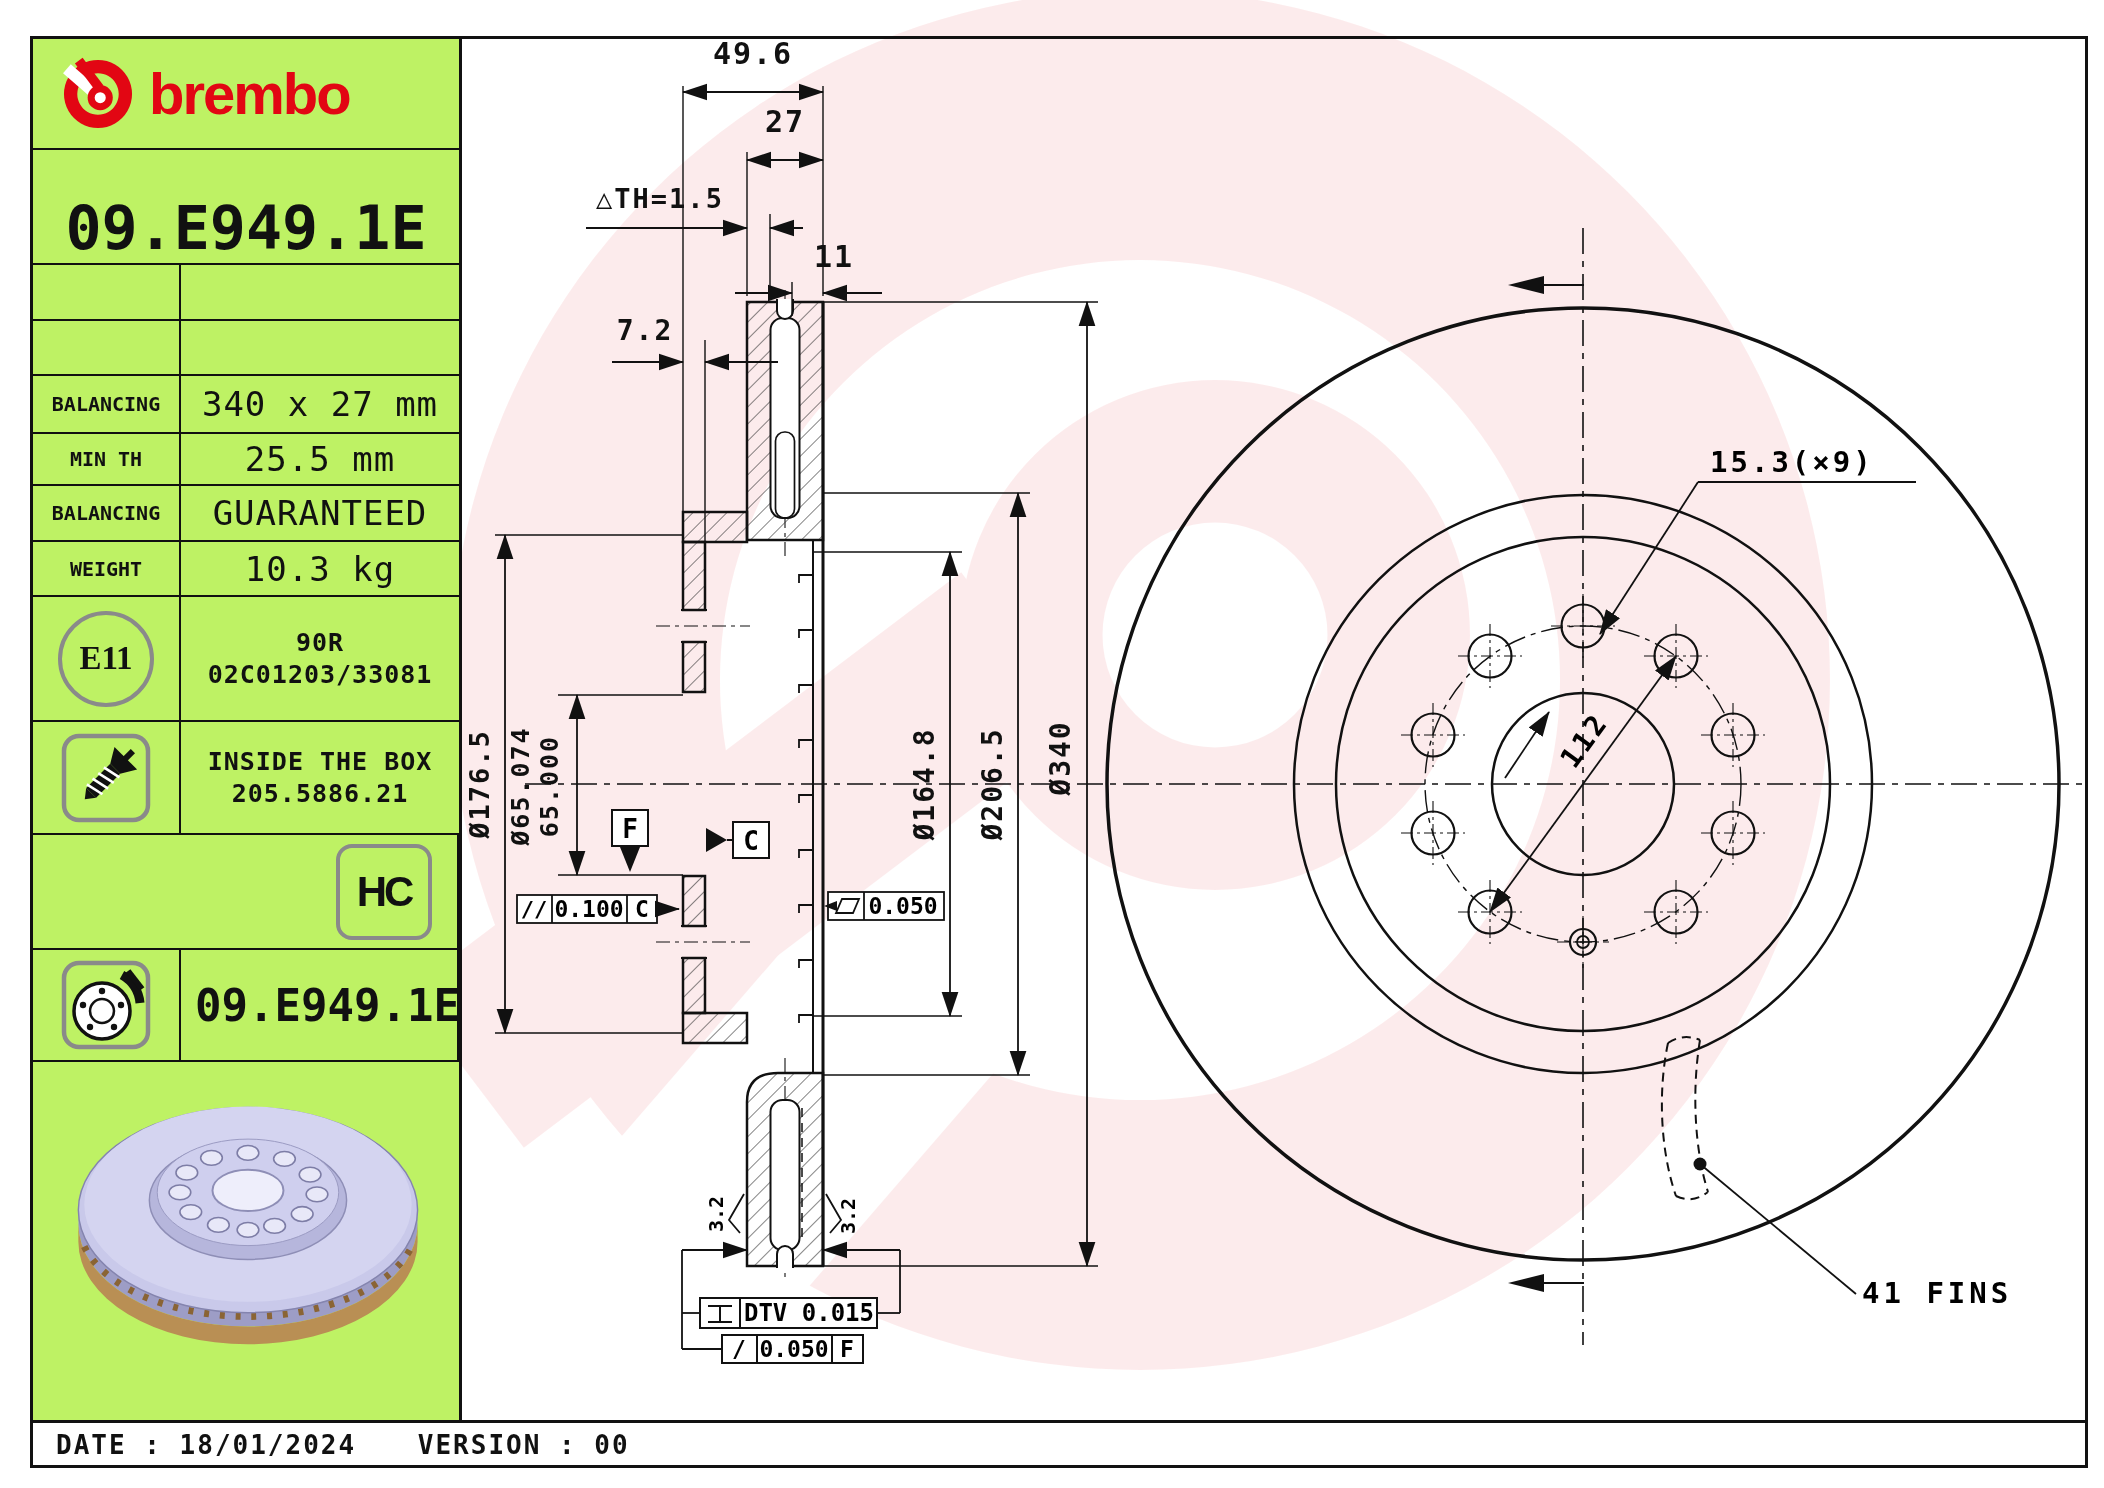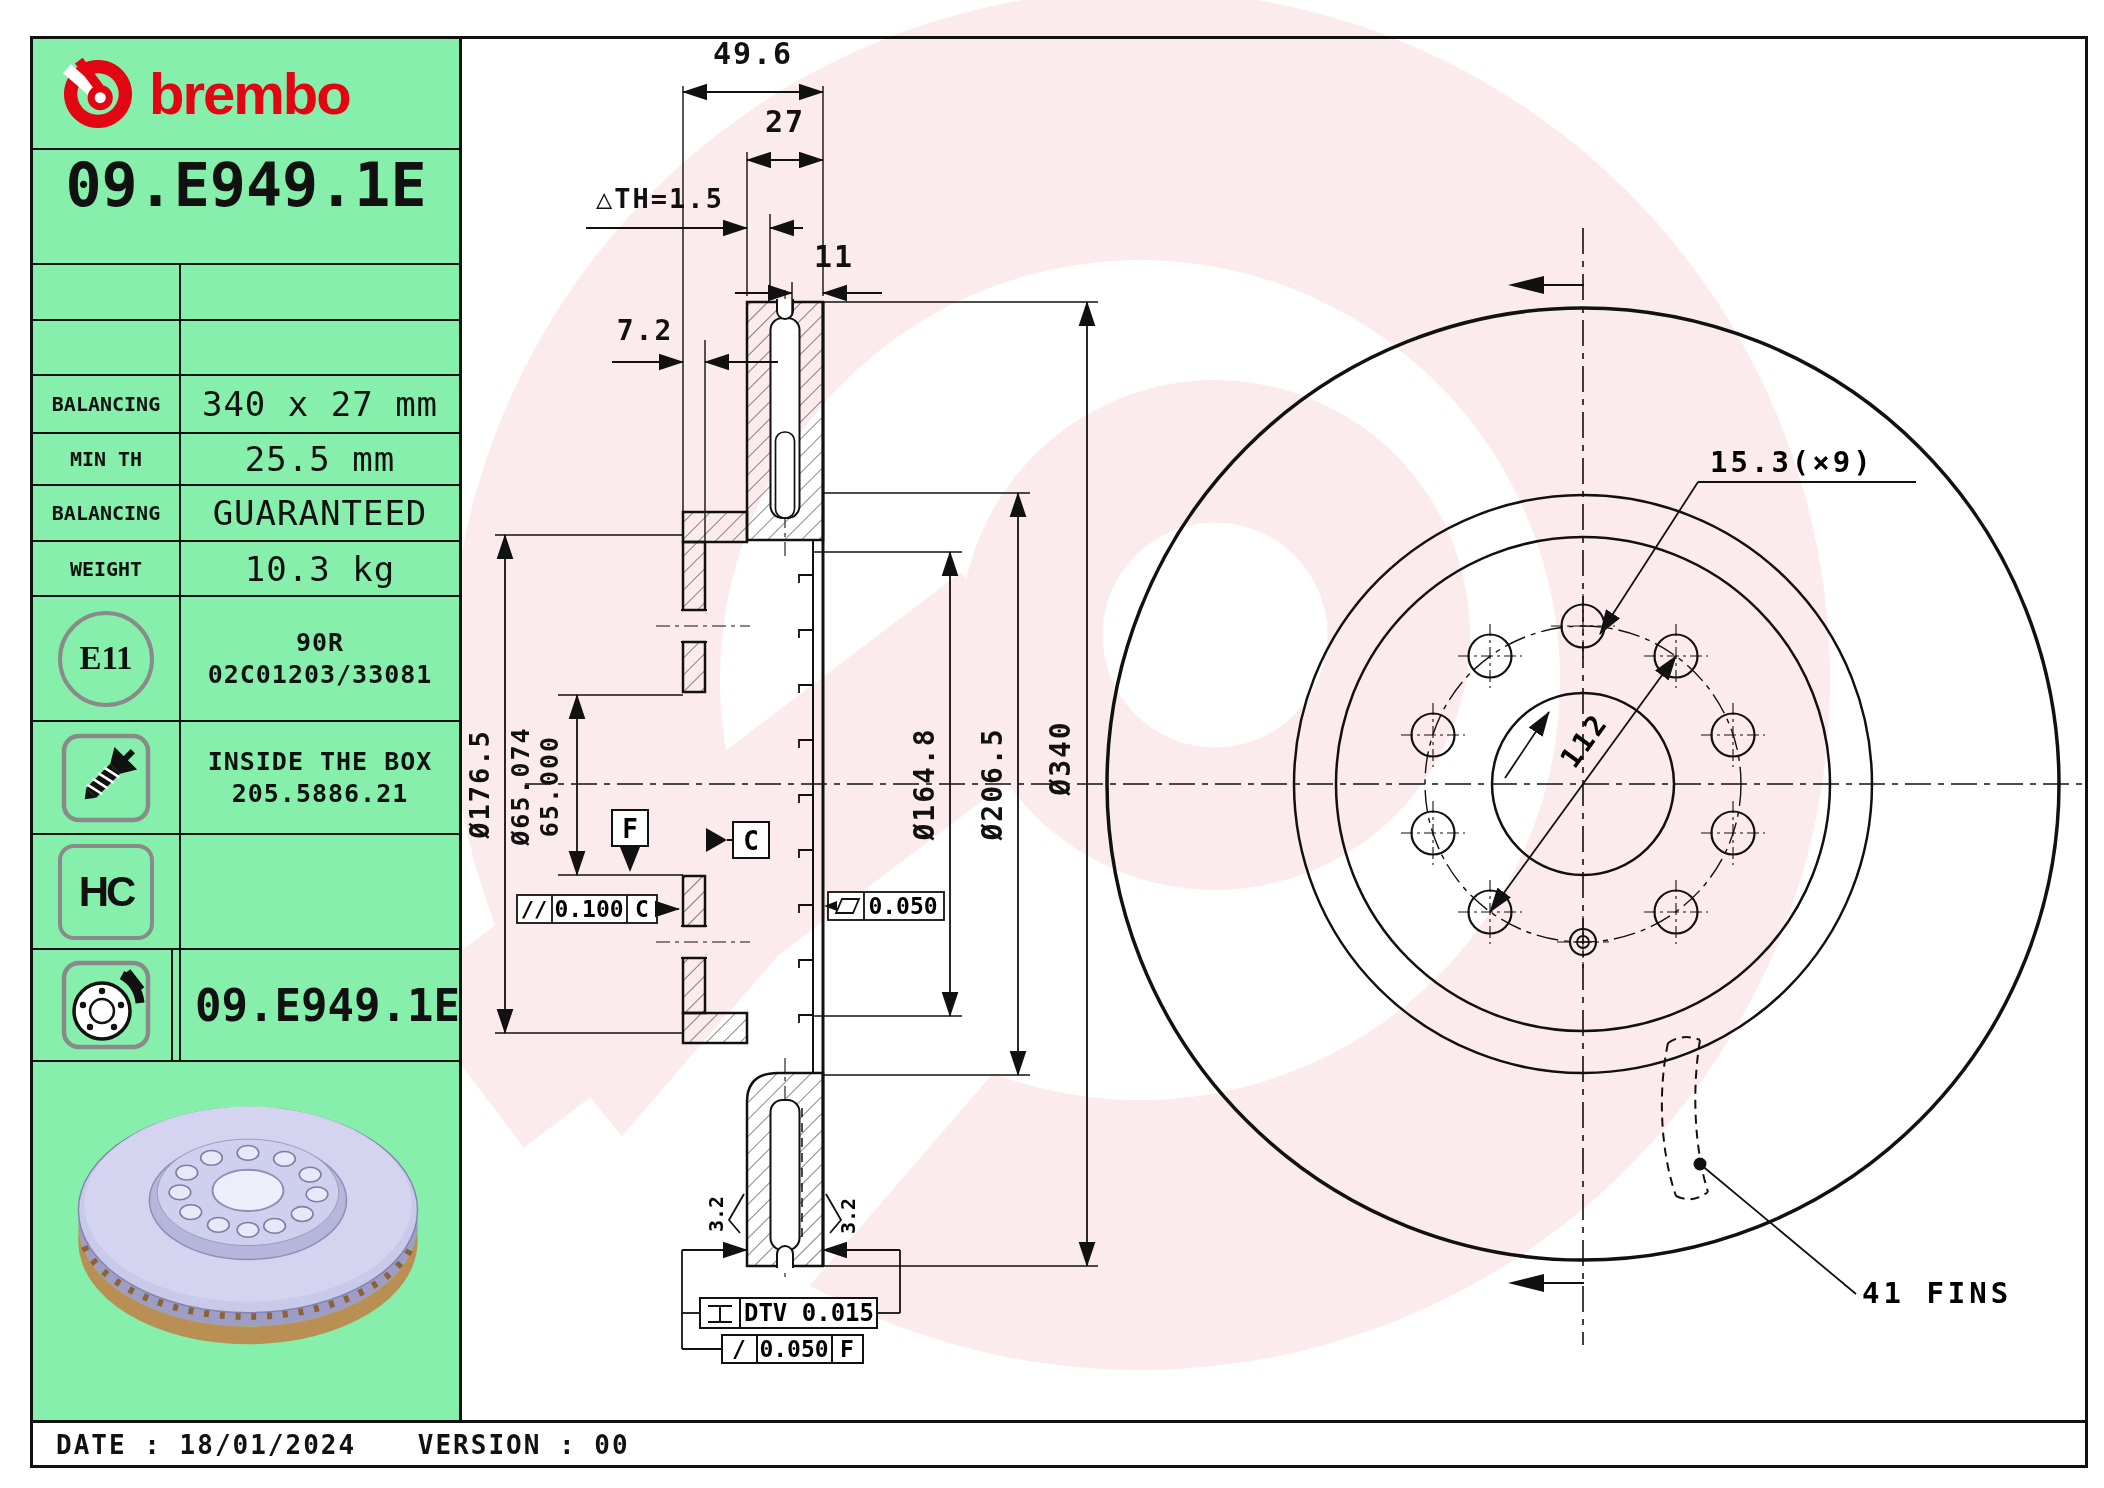--- a/index.html
+++ b/index.html
@@ -1,21 +1,21 @@
 <!DOCTYPE html>
 <html><head>
 <meta charset="utf-8">
 <style>
   html,body{margin:0;padding:0;background:#fff;}
   body{width:2104px;height:1488px;position:relative;font-family:"DejaVu Sans Mono","Liberation Mono",monospace;color:#111;overflow:hidden;}
   .frame{position:absolute;left:30px;top:36px;width:2058px;height:1432px;border:3px solid #111;box-sizing:border-box;}
   svg.drawing{position:absolute;left:0;top:0;width:2104px;height:1488px;}
   
-  .panel{position:absolute;left:30px;top:36px;width:432px;height:1384px;background:#86efac;border-right:3px solid #111;border-left:3px solid #111;border-top:3px solid #111;box-sizing:border-box;}
-  .row{position:relative;width:100%;border-bottom:2px solid #111;box-sizing:border-box;display:flex;align-items:flex-start;}
+  .panel{position:absolute;left:30px;top:36px;width:432px;height:1384px;background:#bef264;border-right:3px solid #111;border-left:3px solid #111;border-top:3px solid #111;box-sizing:border-box;}
+  .row{position:relative;width:100%;border-bottom:2px solid #111;box-sizing:border-box;display:flex;align-items:flex-end;}
   .cell-l{width:148px;height:100%;border-right:2px solid #111;box-sizing:border-box;display:flex;align-items:center;justify-content:center;flex:none;}
   .cell-m{width:140px;height:100%;border-right:2px solid #111;box-sizing:border-box;flex:none;}
   .cell-v{flex:1;height:100%;display:flex;flex-direction:column;align-items:center;justify-content:center;}
   .lbl{font-size:20px;font-weight:700;letter-spacing:0px;}
   .val{font-size:34px;font-weight:400;letter-spacing:1px;border-radius:28px;}
   .val2{font-size:25px;font-weight:700;letter-spacing:1px;line-height:1.25;}
   .logo-row{display:flex;align-items:center;justify-content:flex-start;padding-left:28px;gap:14px;}
   .wordmark{font-family:"Liberation Sans","DejaVu Sans",sans-serif;font-weight:700;font-size:58px;color:#e20613;letter-spacing:-2px;line-height:1;}
   .partnum{font-size:60px;font-weight:700;letter-spacing:0px;width:100%;text-align:center;}
   .partnum-sm{font-size:44px;font-weight:700;letter-spacing:0px;}

